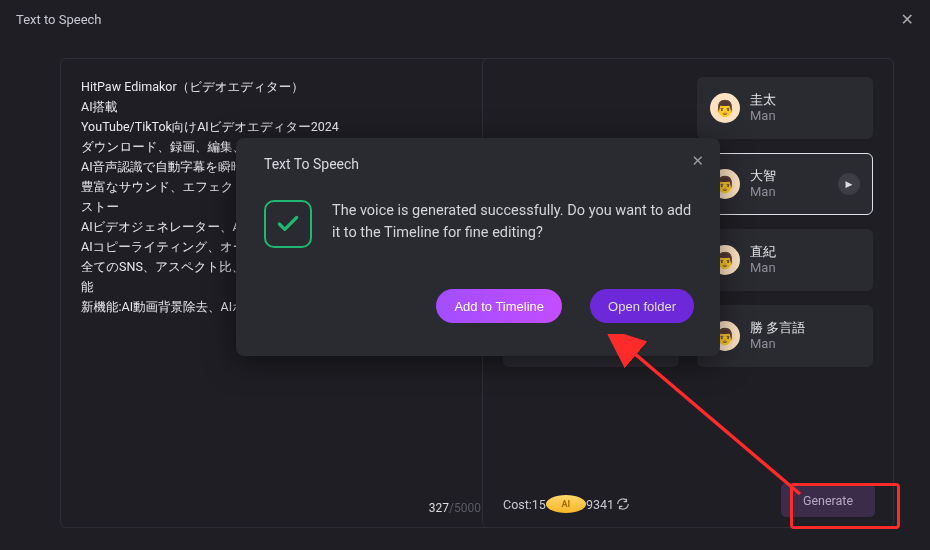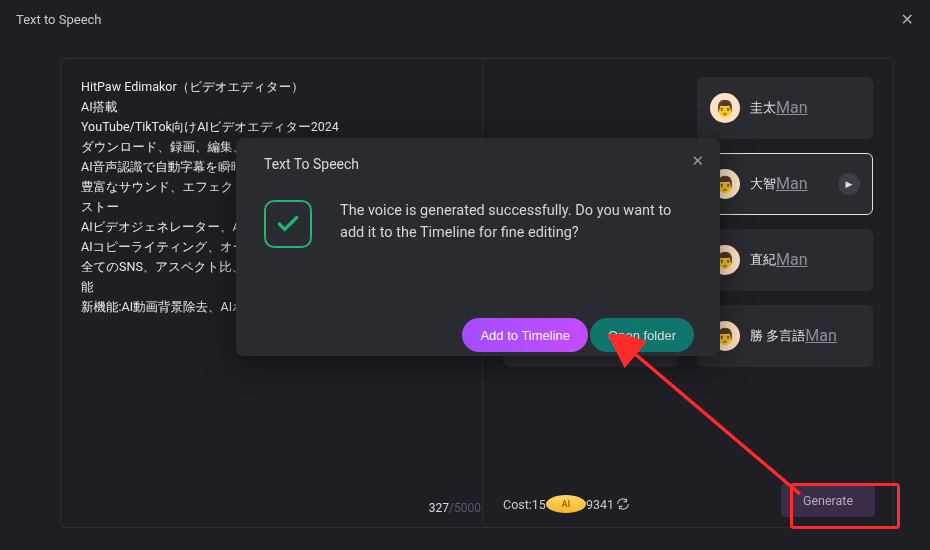--- a/index.html
+++ b/index.html
@@ -130,23 +130,23 @@
     width: 30px;
     height: 30px;
     border-radius: 50%;
     background: #ffe3c2;
     display: flex;
     align-items: center;
     justify-content: center;
     font-size: 16px;
     flex-shrink: 0;
   }
-  .voice-info { display: flex; flex-direction: row; line-height: 16px; }
+  .voice-info { display: flex; flex-direction: column; line-height: 16px; }
   .voice-name { font-size: 13px; color: #e8e8ee; }
-  .voice-gender { font-size: 16px; color: #8d8d98; text-decoration: underline; }
+  .voice-gender { font-size: 13px; color: #8d8d98; }
   .play-btn {
     position: absolute;
     right: 12px;
     width: 22px;
     height: 22px;
     border-radius: 50%;
     background: #3d3d46;
     display: flex;
     align-items: center;
     justify-content: center;
@@ -220,61 +220,61 @@
     position: absolute;
     right: 16px;
     top: 14px;
     font-size: 15px;
     color: #999;
     cursor: pointer;
   }
   .modal-body {
     display: flex;
     align-items: flex-start;
-    gap: 28px;
+    gap: 20px;
   }
   .check-badge {
     width: 48px;
     height: 48px;
     border-radius: 10px;
     border: 2px solid #1fb870;
     display: flex;
     align-items: center;
     justify-content: center;
     flex-shrink: 0;
   }
   .check-badge svg { width: 26px; height: 26px; }
   .modal-msg {
     font-size: 14.5px;
     line-height: 22px;
     color: #d4d4da;
   }
   .modal-actions {
     position: absolute;
-    bottom: 4px;
+    bottom: 33px;
     right: 26px;
     display: flex;
-    gap: 2px;
+    gap: 28px;
   }
   .btn {
     height: 34px;
     padding: 0 18px;
     border-radius: 17px;
     font-size: 13px;
     display: inline-flex;
     align-items: center;
     cursor: pointer;
     border: none;
   }
   .btn-primary {
     background: linear-gradient(90deg,#a24dff,#c34dff);
     color: #fff;
   }
   .btn-secondary {
-    background: #0f766e;
+    background: #6d28d9;
     color: #ddd;
   }
 
   
   .arrow {
     position: absolute;
     pointer-events: none;
     z-index: 60;
   }
 </style>

